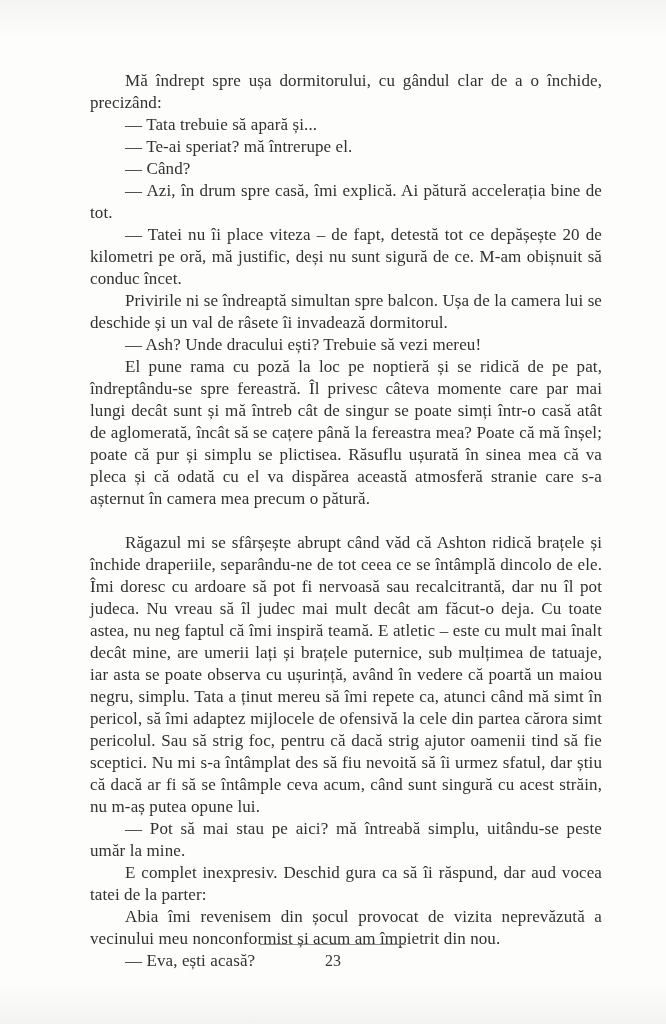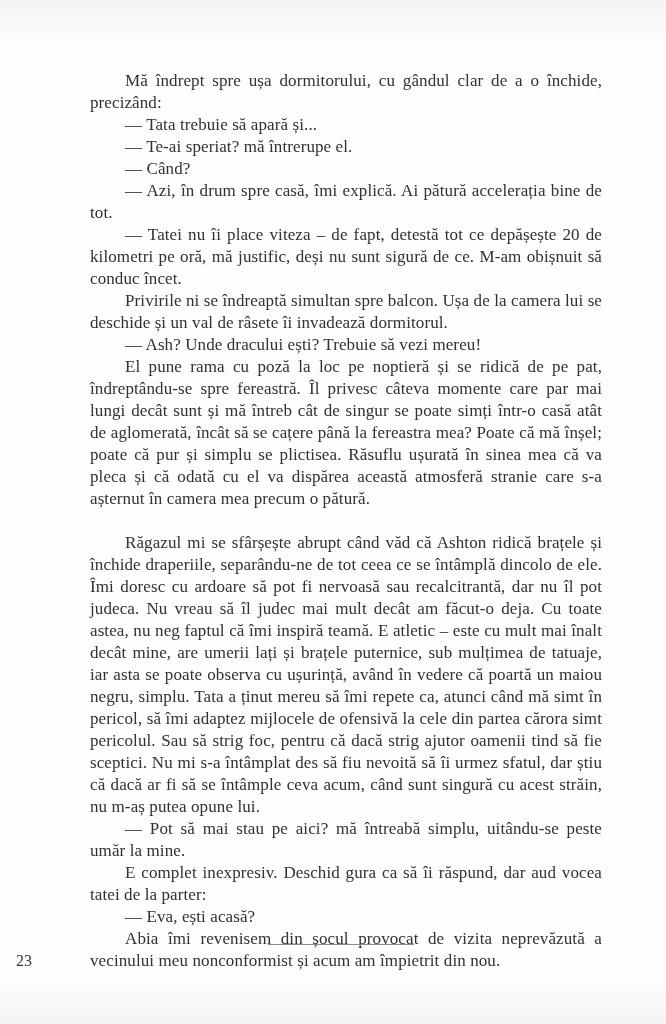--- a/index.html
+++ b/index.html
@@ -34,23 +34,24 @@
     letter-spacing: 0.1px;
   }
   .text-block p.section-break {
     margin-top: 22px;
   }
   .run-italic {
     margin-top: 24px;
   }
   .footer {
     position: absolute;
-    left: 16px;
+    left: 0;
     right: 0;
     top: 944px;
+    text-align: center;
   }
   .footer-rule {
     width: 146px;
     height: 0;
     border-top: 1.5px solid #8e8c89;
     margin: 0 auto 8px auto;
   }
   .page-number {
     font-size: 16px;
     color: #3a3835;
@@ -83,23 +84,23 @@
     <p>El pune rama cu poză la loc pe noptieră și se ridică de pe pat, îndreptându-se spre fereastră. Îl privesc câteva momente care par mai lungi decât sunt și mă întreb cât de singur se poate simți într-o casă atât de aglomerată, încât să se cațere până la fereastra mea? Poate că mă înșel; poate că pur și simplu se plictisea. Răsuflu ușurată în sinea mea că va pleca și că odată cu el va dispărea această atmosferă stranie care s-a așternut în camera mea precum o pătură.</p>
 
     <p class="section-break">
       <span>Răgazul mi se sfârșește abrupt când văd că Ashton ridică brațele și închide draperiile, separându-ne de tot ceea ce se întâmplă dincolo de ele. Îmi doresc cu ardoare să pot fi nervoasă sau recalcitrantă, dar nu îl pot judeca. Nu vreau să îl judec mai mult decât am făcut-o deja. Cu toate astea, nu neg faptul că îmi inspiră teamă. E atletic – este cu mult mai înalt decât mine, are umerii lați și brațele puternice, sub mulțimea de tatuaje, iar asta se poate observa cu ușurință, având în vedere că poartă un maiou negru, simplu. Tata a ținut mereu să îmi repete ca, atunci când mă simt în pericol, să îmi adaptez mijlocele de ofensivă la cele din partea cărora simt pericolul. Sau să strig </span><span class="run-italic">foc</span><span>, pentru că dacă strig </span><span class="run-italic">ajutor</span><span> oamenii tind să fie sceptici. Nu mi s-a întâmplat des să fiu nevoită să îi urmez sfatul, dar știu că dacă ar fi să se întâmple ceva acum, când sunt singură cu acest străin, nu m-aș putea opune lui.</span>
     </p>
 
     <p>— Pot să mai stau pe aici? mă întreabă simplu, uitându-se peste umăr la mine.</p>
 
     <p>E complet inexpresiv. Deschid gura ca să îi răspund, dar aud vocea tatei de la parter:</p>
 
+    <p>Abia îmi revenisem din șocul provocat de vizita neprevăzută a vecinului meu nonconformist și acum am împietrit din nou.</p>
+
     <p>— Eva, ești acasă?</p>
-
-    <p>Abia îmi revenisem din șocul provocat de vizita neprevăzută a vecinului meu nonconformist și acum am împietrit din nou.</p>
 
   </div>
 
   <div class="footer">
     <div class="footer-rule"></div>
     <div class="page-number">23</div>
   </div>
 
 </div>
 

